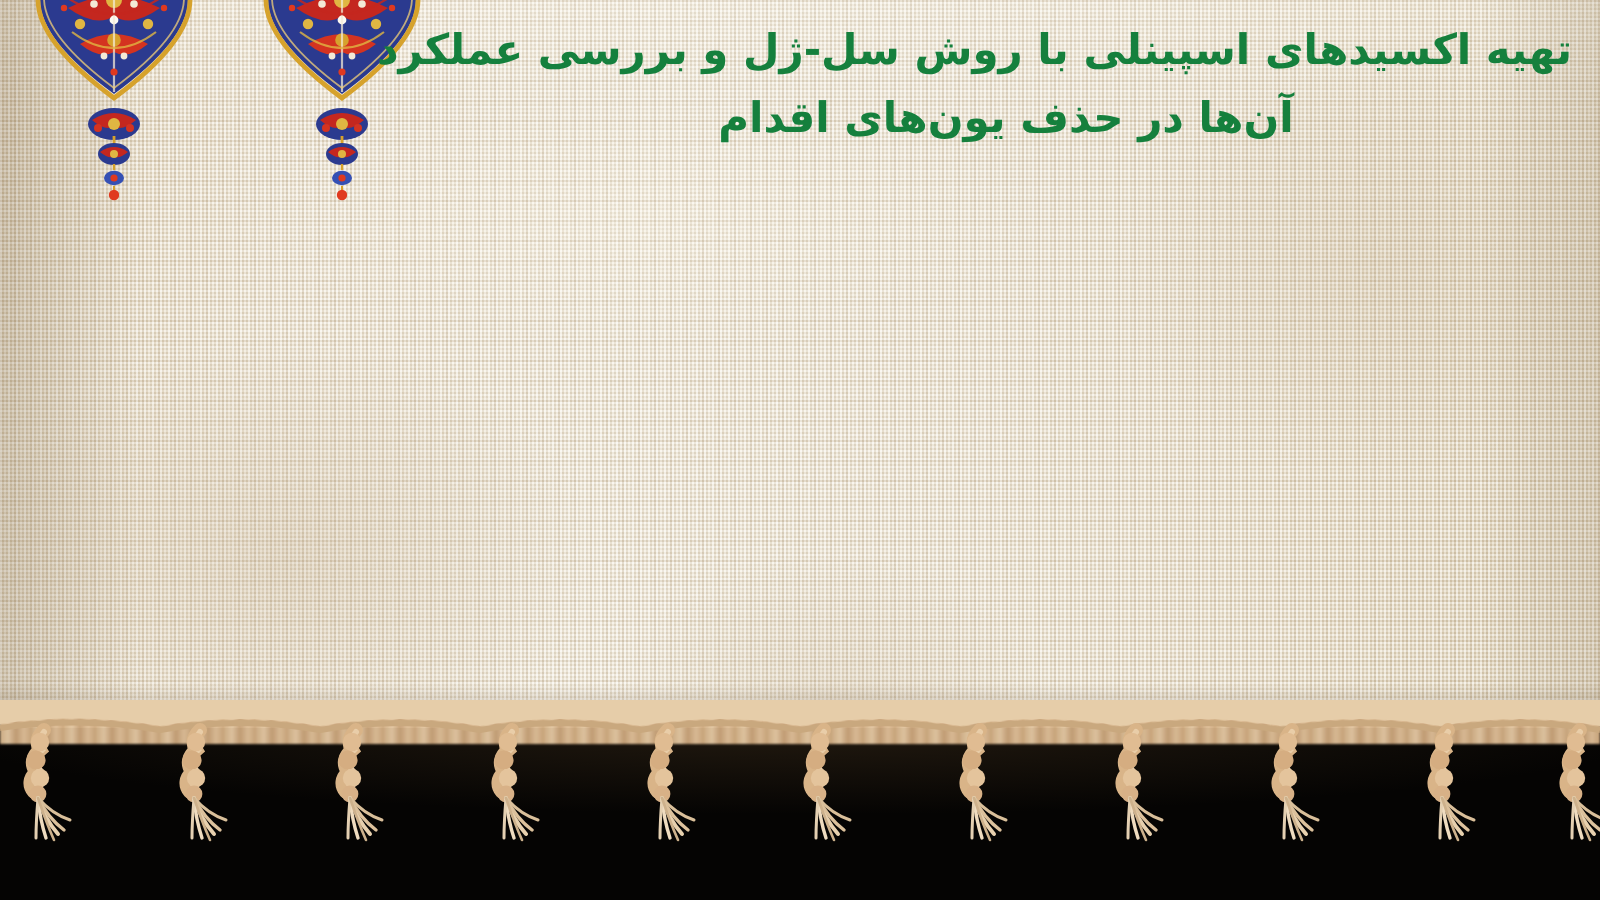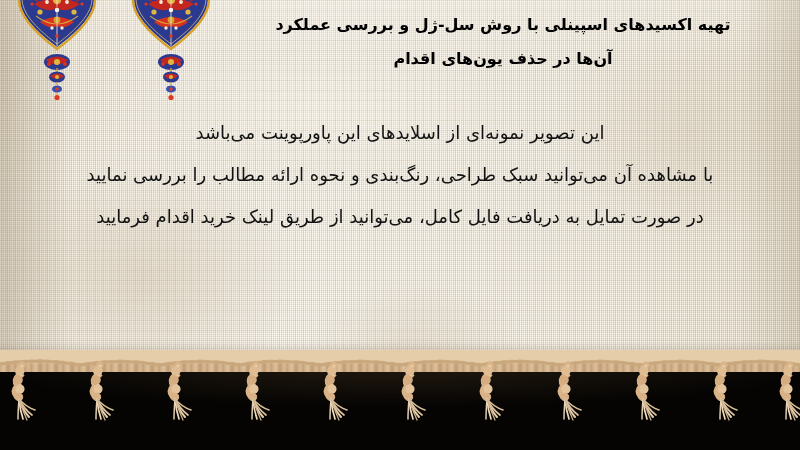--- a/index.html
+++ b/index.html
@@ -88,24 +88,24 @@
   
   .title-block {
     position: absolute;
     top: 8px;
     right: 14px;
     left: 220px;
     text-align: center;
     direction: rtl;
   }
   .title-line {
-    font-size: 16px;
+    font-size: 21px;
     font-weight: bold;
     line-height: 34px;
-    color: #000000;
+    color: #15803d;
     white-space: nowrap;
     letter-spacing: 0px;
   }
 
   .body-block {
     position: absolute;
     top: 112px;
     left: 0;
     right: 0;
     text-align: center;
@@ -302,25 +302,20 @@
       <path d="M17 41 V43" stroke="#d6a22c" stroke-width="1"></path>
       <circle cx="17" cy="45.5" r="2.6" fill="#e0391f"></circle>
     </svg>
   </div>
 
   <div class="title-block">
     <div class="title-line">تهیه اکسیدهای اسپینلی با روش سل-ژل و بررسی عملکرد</div>
     <div class="title-line">آن‌ها در حذف یون‌های اقدام</div>
   </div>
 
-  <div class="body-block">
-    <div class="body-line">این تصویر نمونه‌ای از اسلایدهای این پاورپوینت می‌باشد</div>
-    <div class="body-line">با مشاهده آن می‌توانید سبک طراحی، رنگ‌بندی و نحوه ارائه مطالب را بررسی نمایید</div>
-    <div class="body-line">در صورت تمایل به دریافت فایل کامل، می‌توانید از طریق لینک خرید اقدام فرمایید</div>
-  </div>
 
   <div class="band-shadow"></div>
   <div class="bottom-band">
     <div class="band-edge"></div>
     <div class="fringe-layer">
       <svg width="800" height="100" viewBox="0 0 800 100" aria-hidden="true">
         <defs>
           <g id="tassel">
 
             <path d="M0 2 q-5 5 -2 10 q-6 5 -2 11 q-5 5 -1 10" stroke="#d9b488" stroke-width="7" fill="none" stroke-linecap="round"></path>

